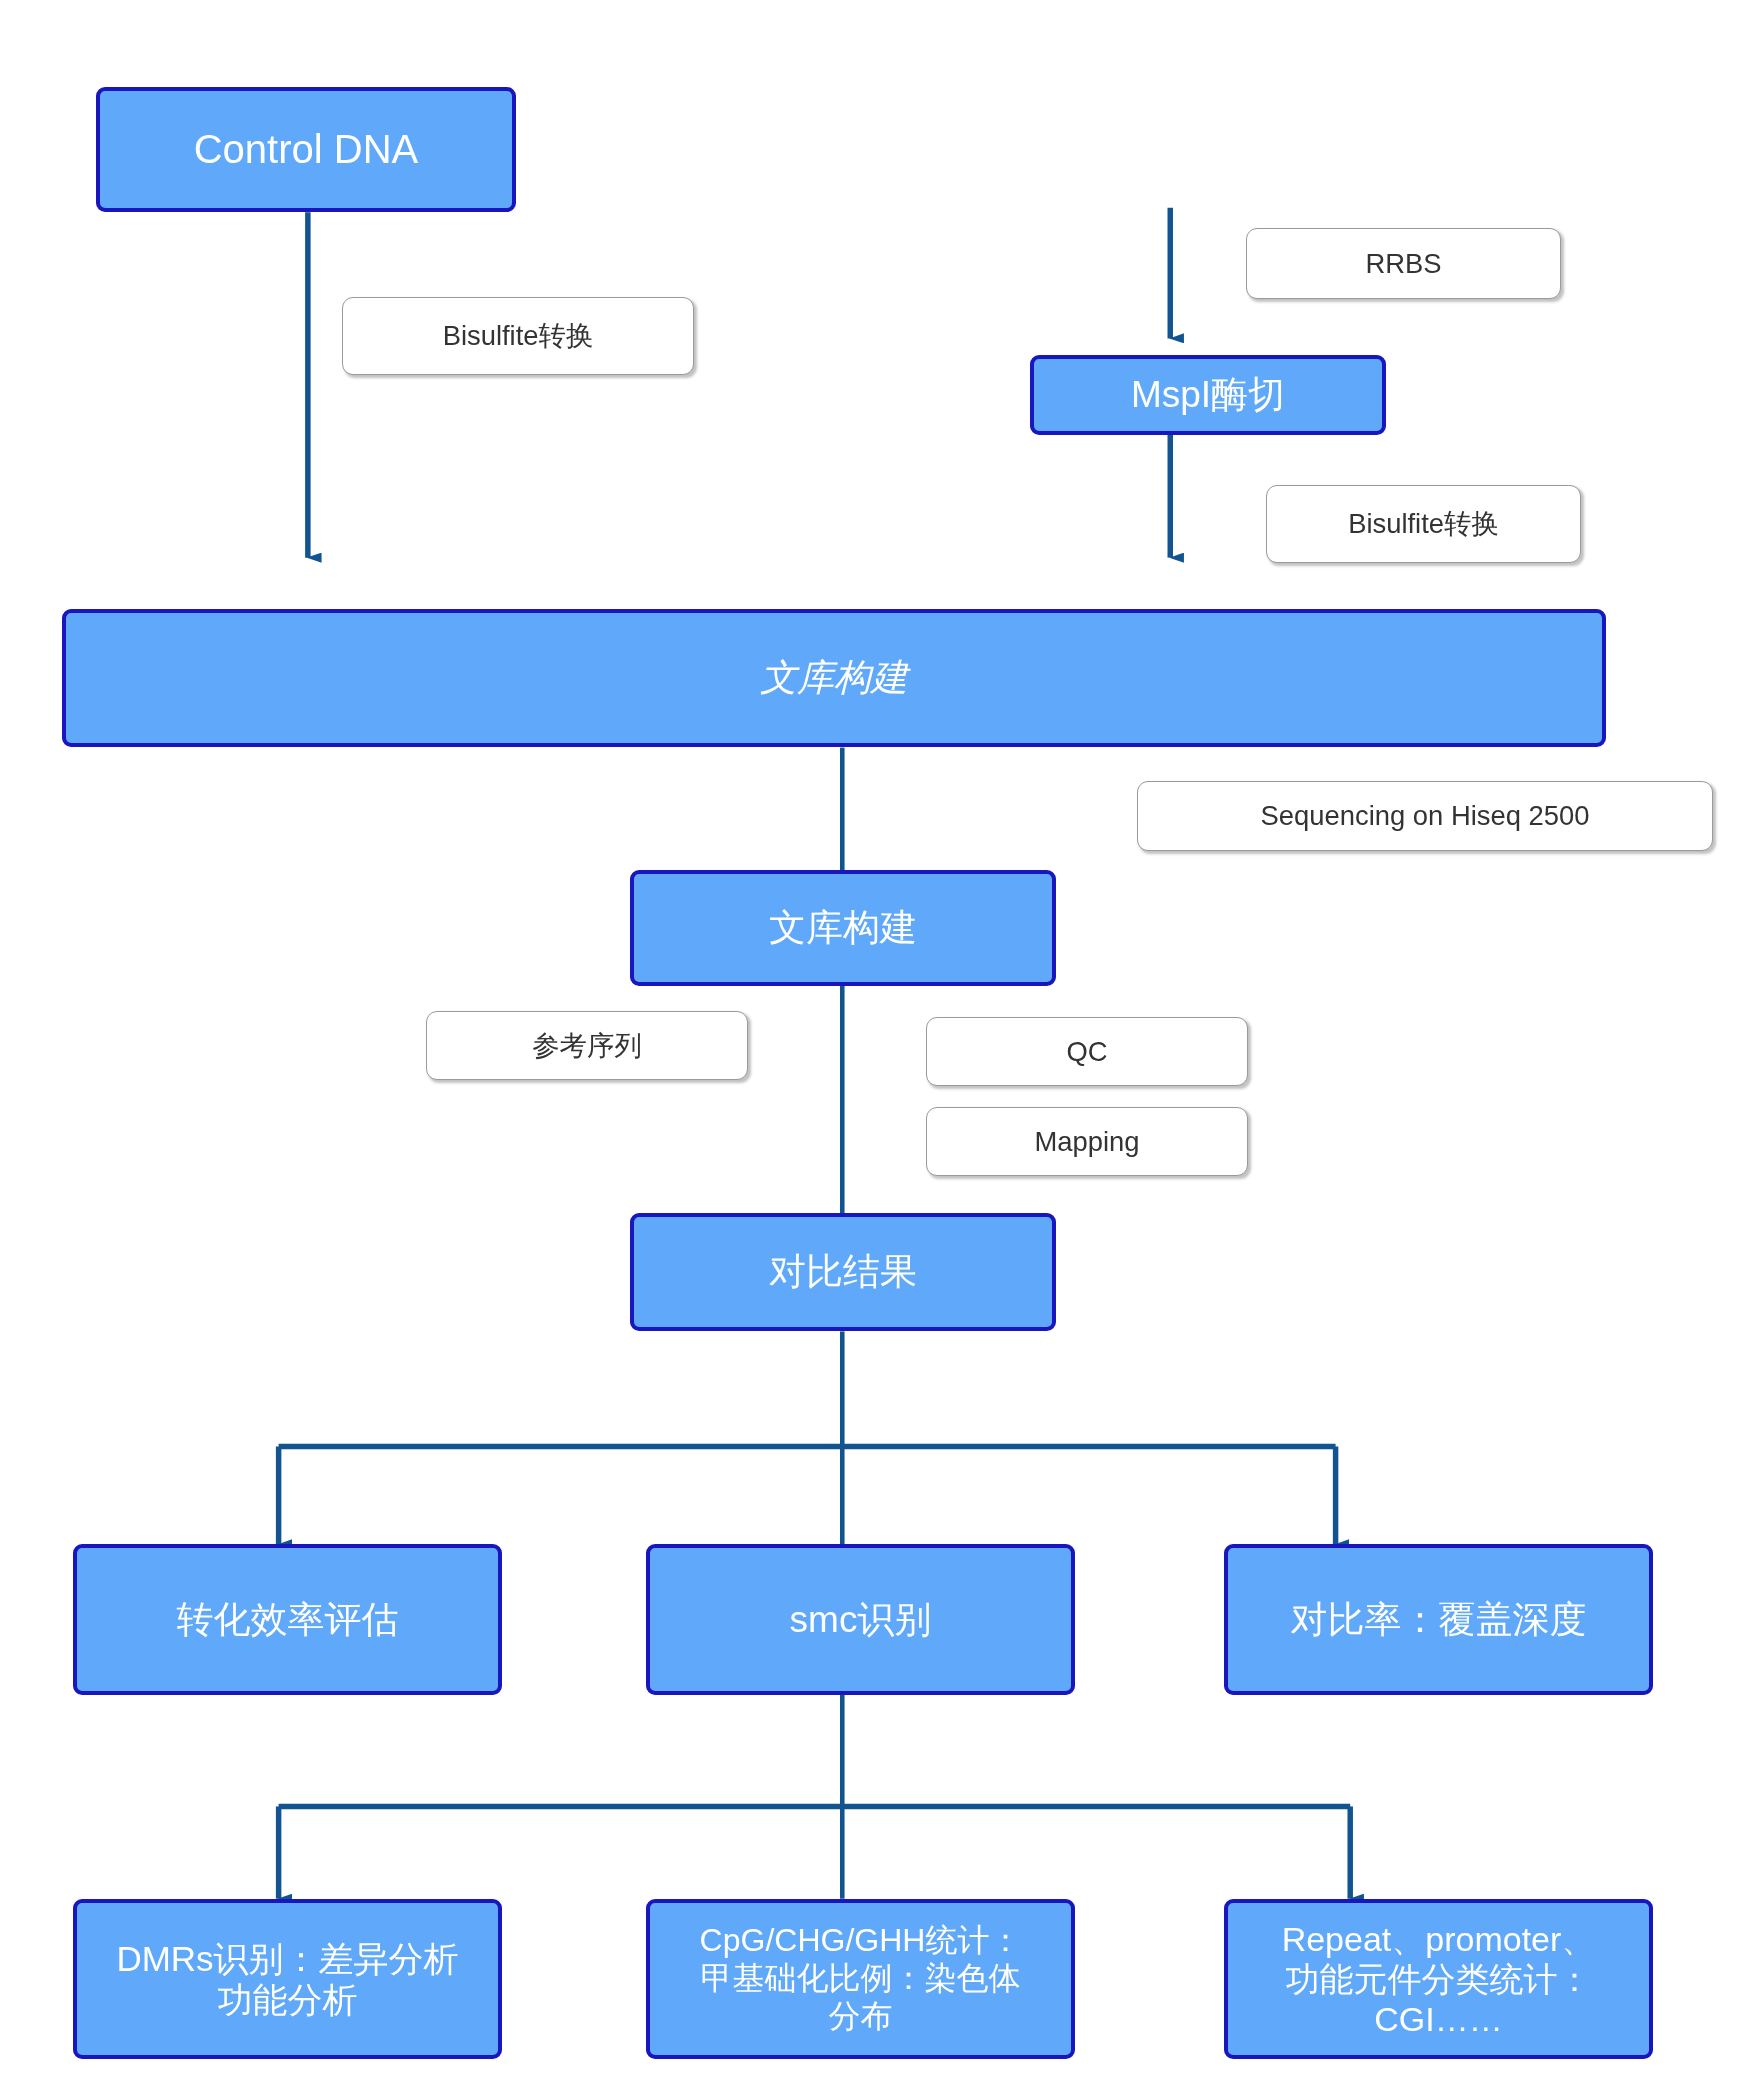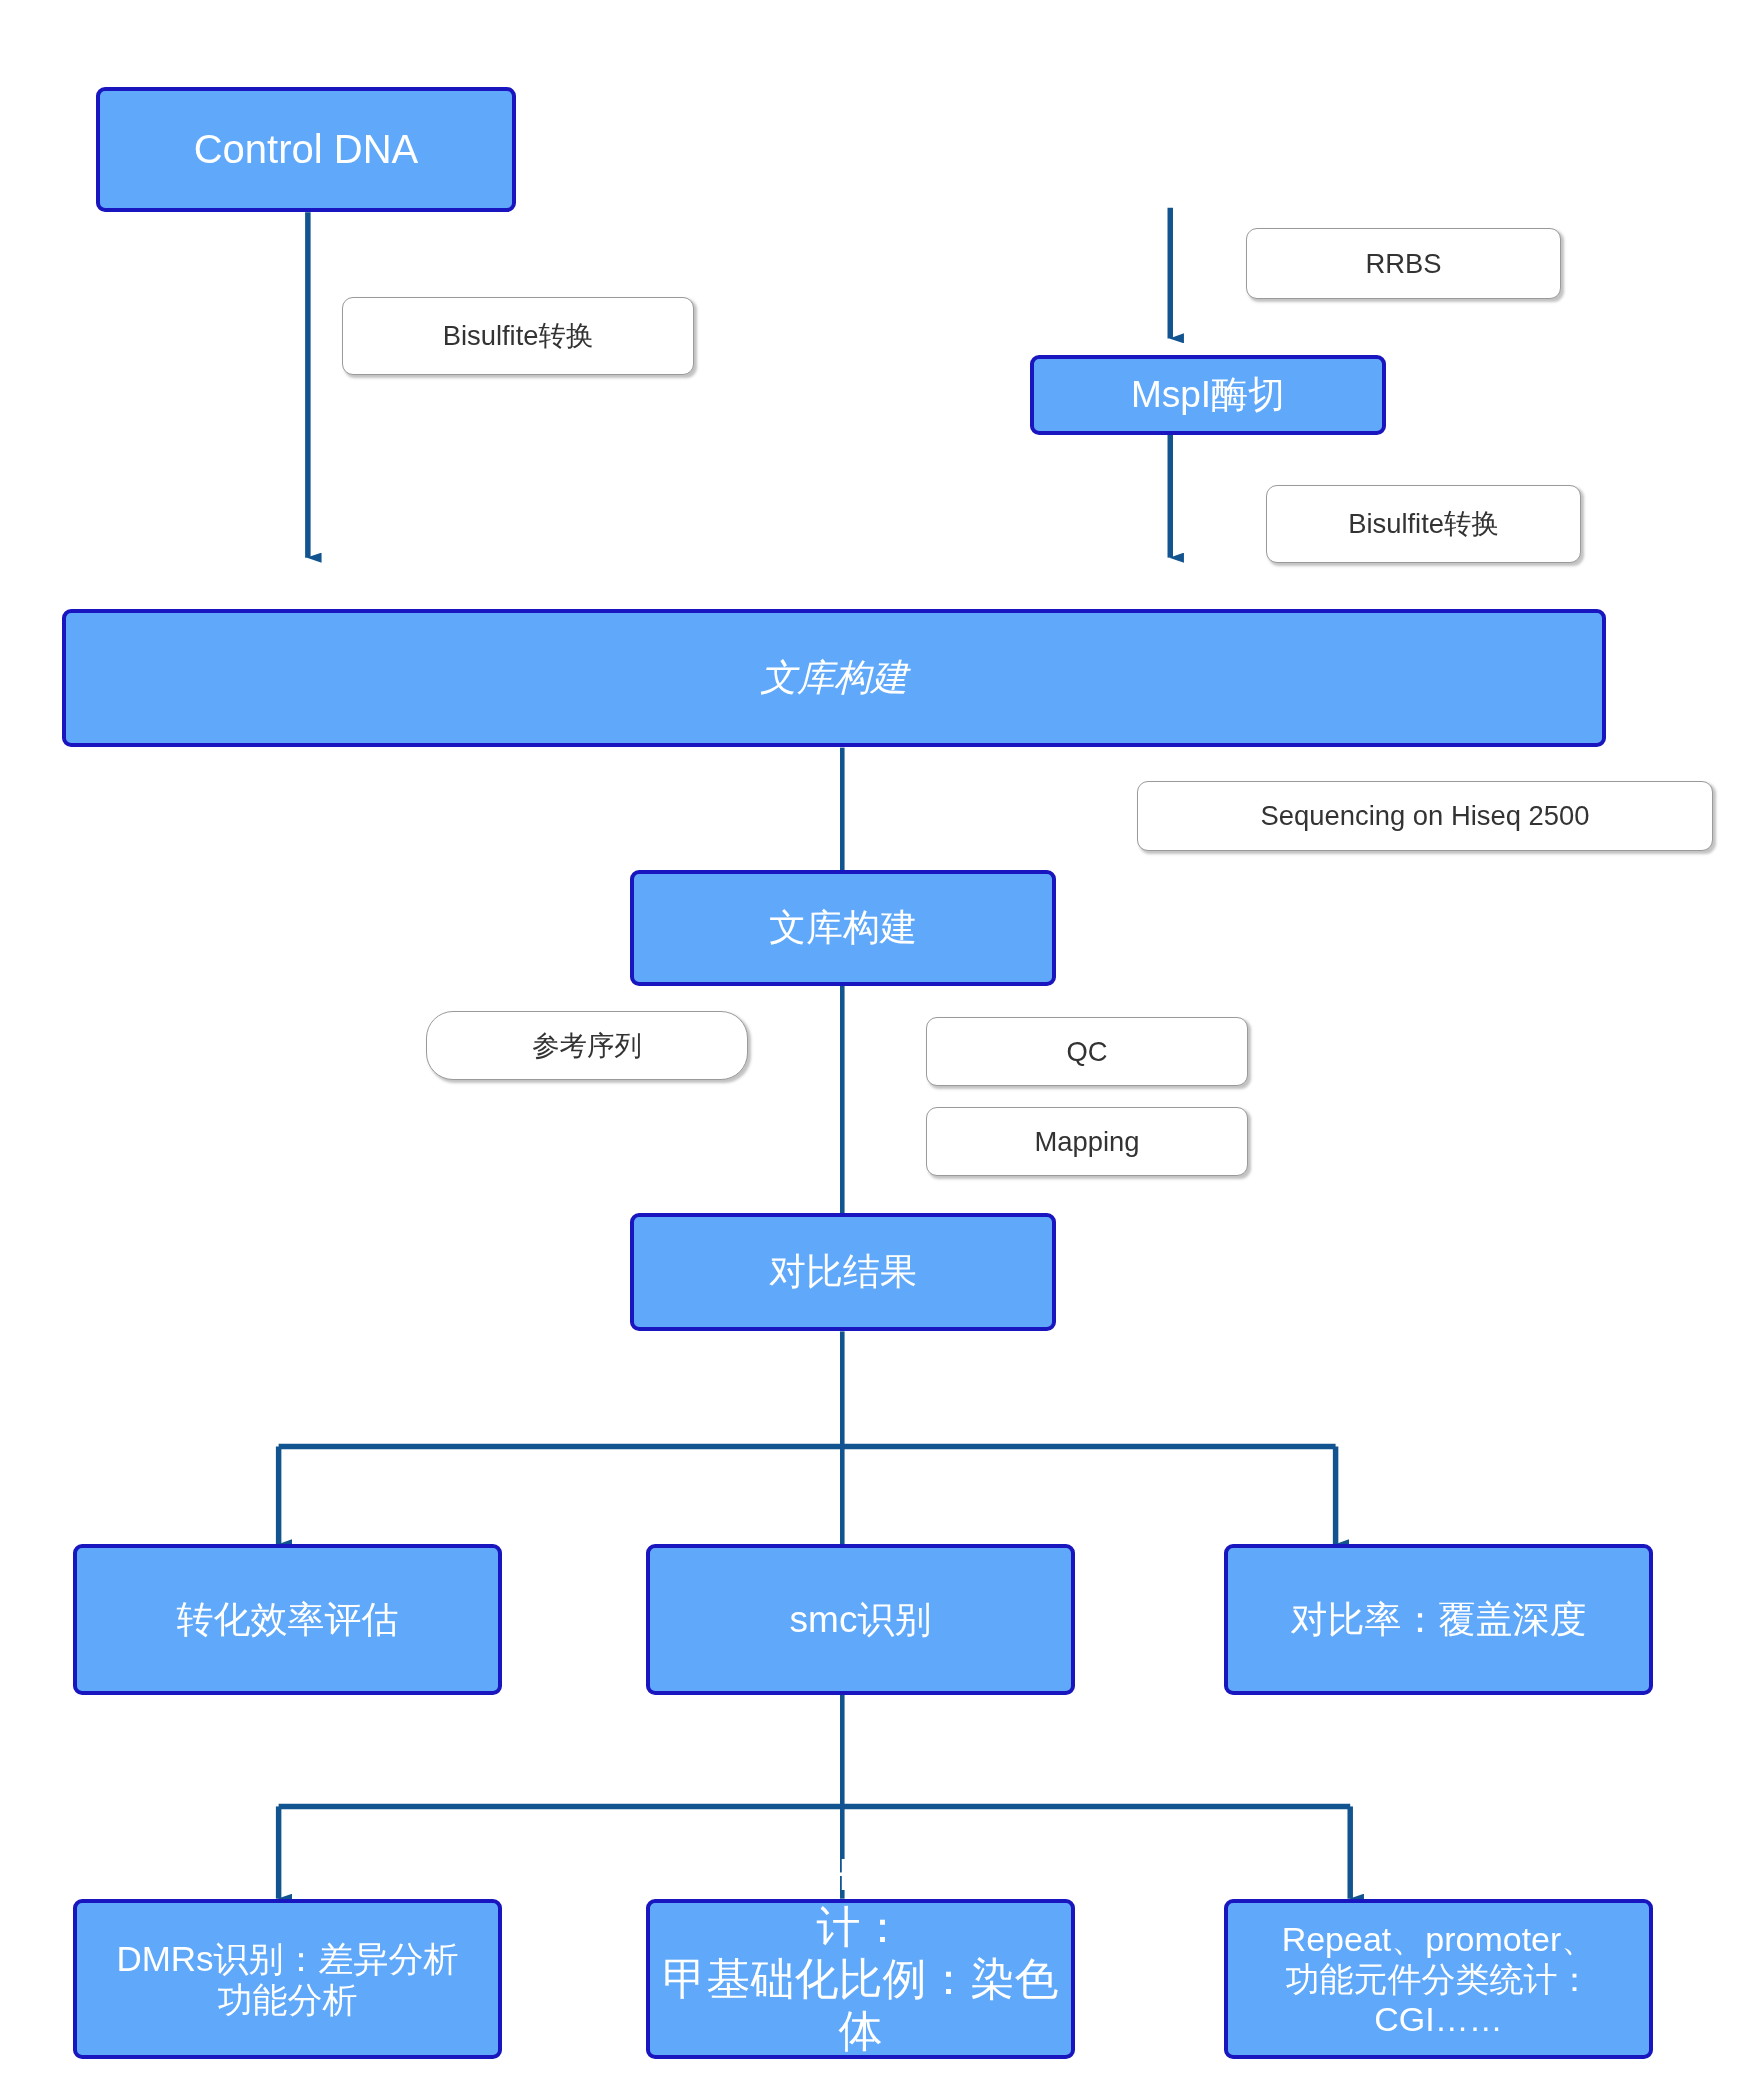--- a/index.html
+++ b/index.html
@@ -164,21 +164,21 @@
       <span>功能分析</span>
     </span>
   </div>
 
   <div class="node" style="left:1224px; top:1544px; width:429px; height:151px; font-size:37px;">
     <span class="lines">
       <span>对比率：覆盖深度</span>
     </span>
   </div>
 
-  <div class="node" style="left:646px; top:1899px; width:429px; height:160px; font-size:44px;">
+  <div class="node" style="left:646px; top:1899px; width:429px; height:160px; font-size:32px;">
     <span class="lines">
       <span>CpG/CHG/GHH统计：</span>
       <span>甲基础化比例：染色体</span>
       <span>分布</span>
     </span>
   </div>
 
   <div class="node" style="left:1224px; top:1899px; width:429px; height:160px; font-size:34px;">
     <span class="lines">
       <span>Repeat、promoter、</span>
@@ -196,21 +196,21 @@
   </div>
 
   <div class="callout" style="left:1266px; top:485px; width:315px; height:78px;">
     <span>Bisulfite转换</span>
   </div>
 
   <div class="callout" style="left:1137px; top:781px; width:576px; height:70px;">
     <span>Sequencing on Hiseq 2500</span>
   </div>
 
-  <div class="callout" style="left:426px; top:1011px; width:322px; height:69px;border-radius:27px;">
+  <div class="callout" style="left:426px; top:1011px; width:322px; height:69px;">
     <span>参考序列</span>
   </div>
 
   <div class="callout" style="left:926px; top:1017px; width:322px; height:69px;">
     <span>QC</span>
   </div>
 
   <div class="callout" style="left:926px; top:1107px; width:322px; height:69px;">
     <span>Mapping</span>
   </div>

